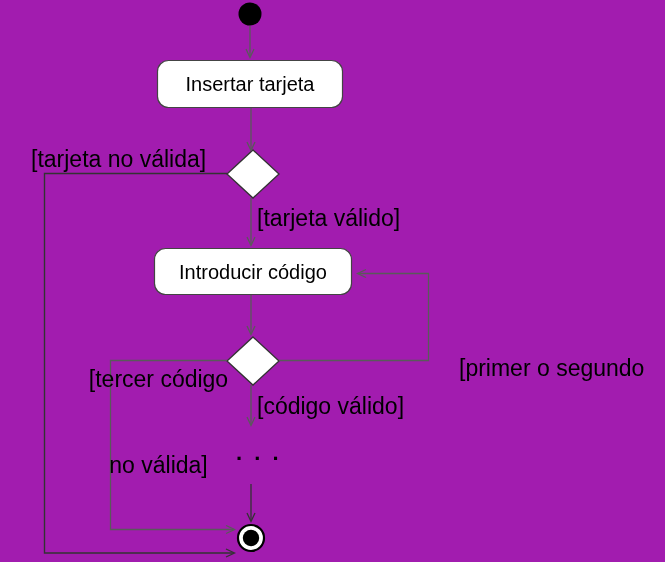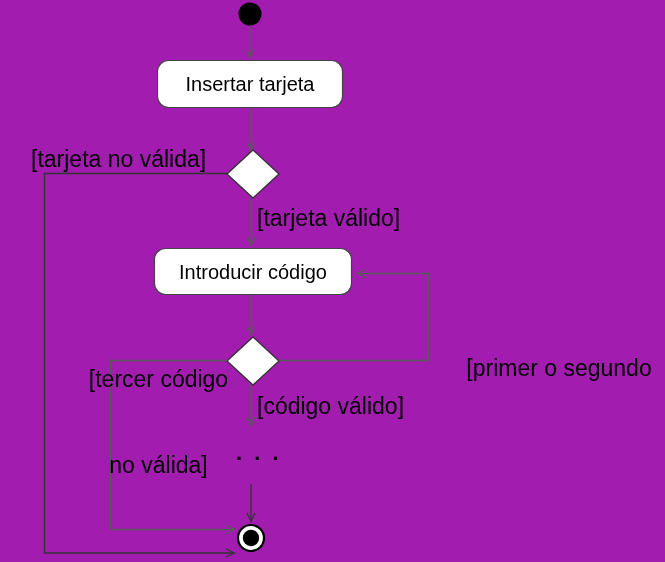--- a/index.html
+++ b/index.html
@@ -40,21 +40,21 @@
   .guard-label {
     font-size: 23px;
   }
   .guard-label.two-line {
     line-height: 1.25;
   }
   .guard-right {
     text-align: center;
   }
   .guard-center-right {
-    text-align: center;
+    text-align: left;
   }
   .ellipsis-label {
     font-size: 22px;
     letter-spacing: 3px;
     font-weight: bold;
   }
 </style>
 </head>
 <body>
 

